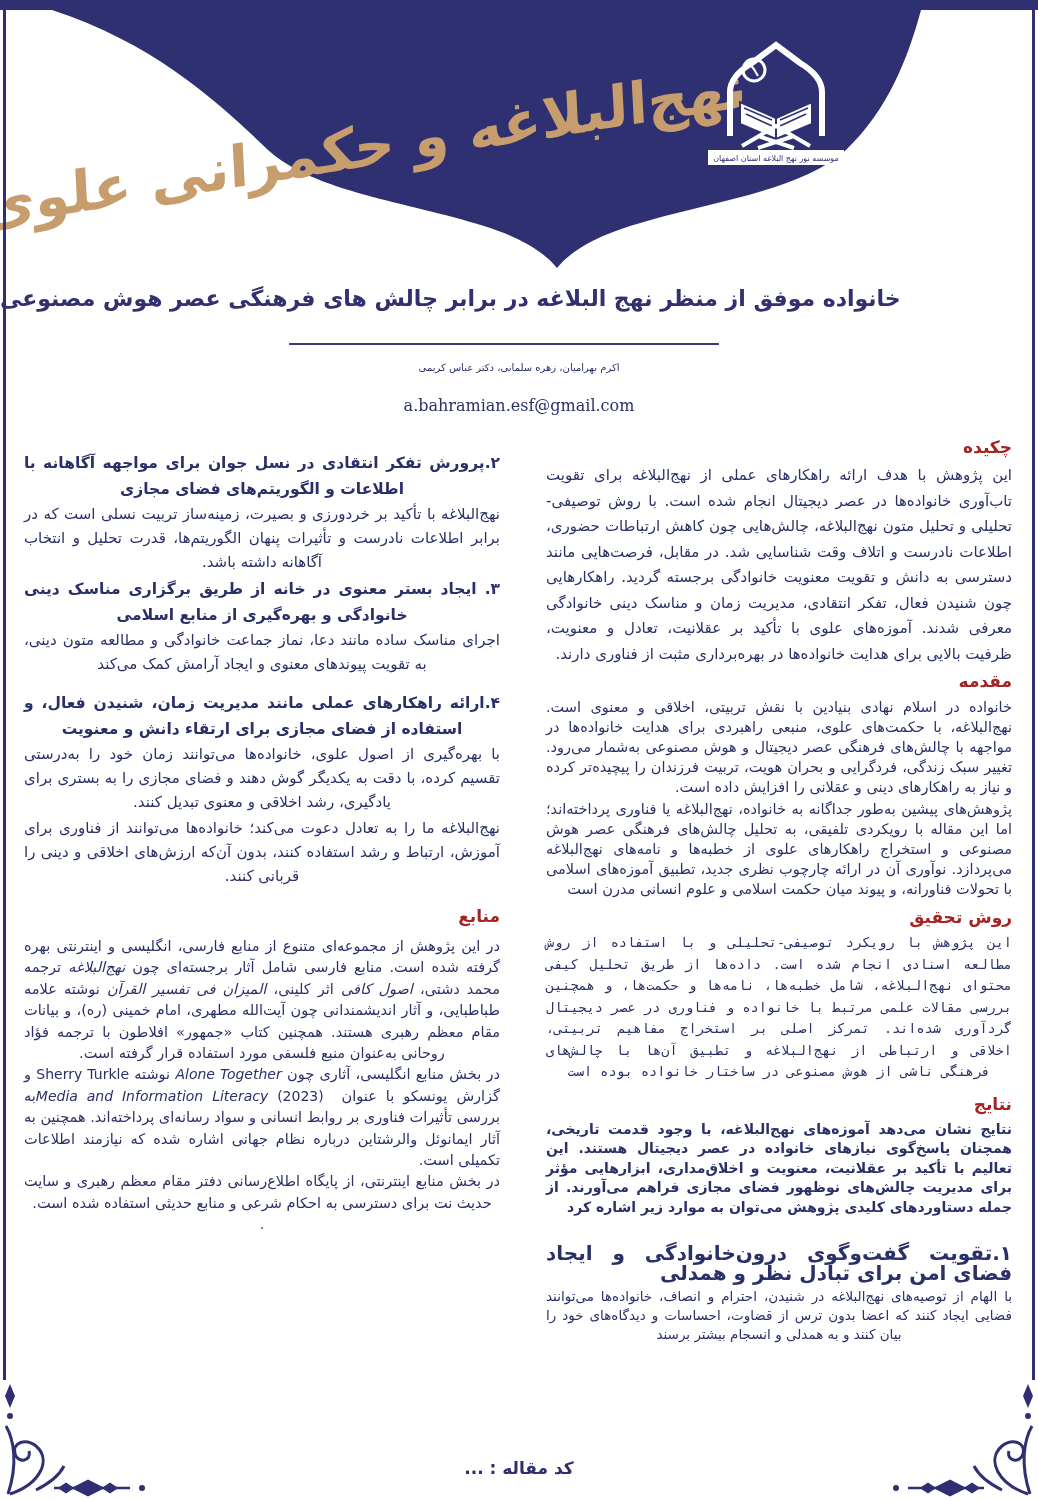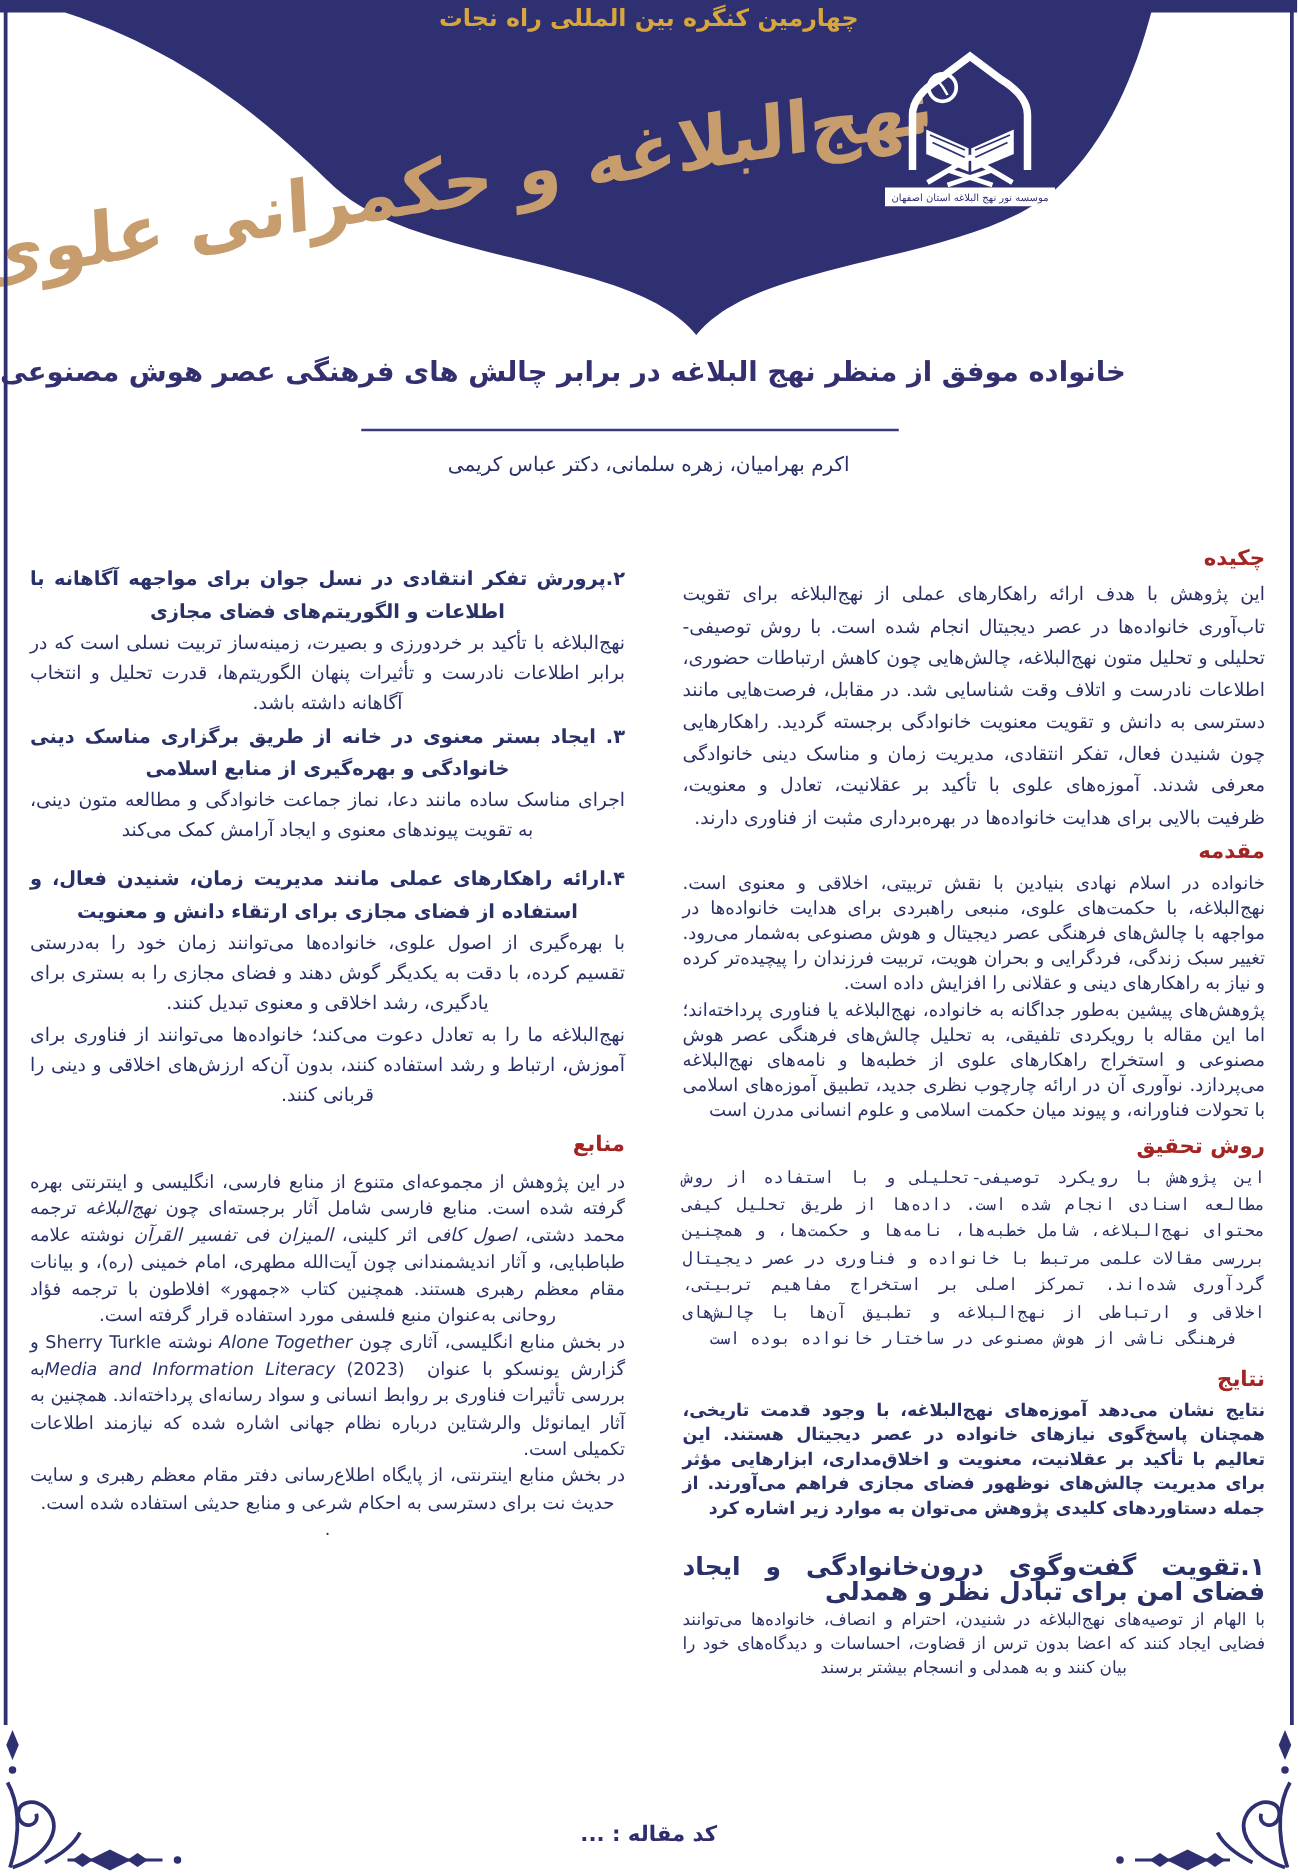--- a/index.html
+++ b/index.html
@@ -16,21 +16,21 @@
   
   .vline{position:absolute;top:8px;width:3px;background:#2f3071;height:1372px;}
   .vline.l{left:3px;} .vline.r{right:3px;}
   .corner{position:absolute;bottom:2px;width:170px;height:120px;}
   .corner.l{left:2px;} .corner.r{right:2px;transform:scaleX(-1);}
   
   .a-title{position:absolute;top:286px;left:0;width:100%;text-align:left;direction:rtl;
            color:#32306f;font-size:22px;font-weight:bold;}
   .divider{position:absolute;top:343px;left:289px;width:430px;height:2px;background:#3a3a7d;}
   .authors{position:absolute;top:362px;left:0;width:100%;text-align:center;direction:rtl;
-           color:#2a3068;font-size:16px;}
+           color:#2a3068;font-size:10px;}
   .email{position:absolute;top:396px;left:0;width:100%;text-align:center;
          color:#2a3068;font-size:16px;font-family:"DejaVu Serif",serif;}
   
   .col{position:absolute;direction:rtl;color:#2a3068;}
   .col-r{top:437px;right:26px;width:466px;}
   .col-l{top:450px;left:24px;width:476px;}
   .sec-h{color:#a32422;font-weight:bold;font-size:17px;margin:0 0 6px 0;}
   .p-lg{font-size:15px;line-height:25.5px;text-align:justify;margin:0 0 4px 0;}
   .p-md{font-size:14.5px;line-height:20px;text-align:justify;margin:0 0 2px 0;}
   .p-sm{font-size:13.5px;line-height:21.5px;text-align:justify;margin:0 0 10px 0;}
@@ -61,21 +61,20 @@
   <svg class="hdr" viewBox="0 0 1038 280" preserveAspectRatio="none">
     <path fill="#2f3071" d="M0,0 H1038 V10 H921
          C908,58 888,110 846,150
          C800,192 706,202 630,226
          C592,238 570,252 557,268
          C544,252 522,238 484,226
          C408,202 314,192 268,150
          C226,110 160,45 52,10
          H0 Z"></path>
   </svg>
-  <div class="congress">چهارمین کنگره بین المللی  راه نجات</div>
   <div class="callig">نهج‌البلاغه و حکمرانی علوی</div>
 
   <svg class="logo" width="152" height="130" viewBox="0 0 152 130">
     <path d="M30,98 V54 C30,40 42,31 52,25 L76,7 L100,25 C110,31 122,40 122,54 V98" fill="none" stroke="#ffffff" stroke-width="6"></path>
     <circle cx="54" cy="32" r="11" fill="none" stroke="#ffffff" stroke-width="3"></circle>
     <path d="M50,26 q5,6 8,12" stroke="#ffffff" stroke-width="2" fill="none"></path>
     <path d="M76,80 L40,64 L40,86 L76,101 Z" fill="#ffffff" stroke="#2f3071" stroke-width="2"></path>
     <path d="M76,80 L112,64 L112,86 L76,101 Z" fill="#ffffff" stroke="#2f3071" stroke-width="2"></path>
     <path d="M44,70 L72,82 M80,82 L108,70 M46,76 L72,88 M80,88 L106,76" stroke="#2f3071" stroke-width="1.5"></path>
     <path d="M42,108 L76,88 L110,108 M58,98 L94,110 M94,98 L58,110" stroke="#ffffff" stroke-width="4" fill="none"></path>
@@ -115,20 +114,21 @@
       <polygon points="72,110 86,103 100,110 86,117" fill="#2f3071"></polygon>
       <polygon points="102,110 108,106 114,110 108,114" fill="#2f3071"></polygon>
       <polygon points="58,110 64,106 70,110 64,114" fill="#2f3071"></polygon>
       <circle cx="140" cy="110" r="3" fill="#2f3071" stroke="none"></circle>
     </g>
   </svg>
 
   <div class="a-title">خانواده موفق از منظر نهج البلاغه در برابر چالش های فرهنگی عصر هوش مصنوعی</div>
   <div class="divider"></div>
   <div class="authors">اکرم بهرامیان، زهره سلمانی، دکتر عباس کریمی</div>
+  <div class="email">a.bahramian.esf@gmail.com</div>
 
   <div class="col col-r">
     <div class="sec-h">چکیده</div>
     <p class="p-lg">این پژوهش با هدف ارائه راهکارهای عملی از نهج‌البلاغه برای تقویت تاب‌آوری خانواده‌ها در عصر دیجیتال انجام شده است. با روش توصیفی-تحلیلی و تحلیل متون نهج‌البلاغه، چالش‌هایی چون کاهش ارتباطات حضوری، اطلاعات نادرست و اتلاف وقت شناسایی شد. در مقابل، فرصت‌هایی مانند دسترسی به دانش و تقویت معنویت خانوادگی برجسته گردید. راهکارهایی چون شنیدن فعال، تفکر انتقادی، مدیریت زمان و مناسک دینی خانوادگی معرفی شدند. آموزه‌های علوی با تأکید بر عقلانیت، تعادل و معنویت، ظرفیت بالایی برای هدایت خانواده‌ها در بهره‌برداری مثبت از فناوری دارند.</p>
 
     <div class="sec-h">مقدمه</div>
     <p class="p-md">خانواده در اسلام نهادی بنیادین با نقش تربیتی، اخلاقی و معنوی است. نهج‌البلاغه، با حکمت‌های علوی، منبعی راهبردی برای هدایت خانواده‌ها در مواجهه با چالش‌های فرهنگی عصر دیجیتال و هوش مصنوعی به‌شمار می‌رود. تغییر سبک زندگی، فردگرایی و بحران هویت، تربیت فرزندان را پیچیده‌تر کرده و نیاز به راهکارهای دینی و عقلانی را افزایش داده است.</p>
     <p class="p-md" style="margin-bottom:8px">پژوهش‌های پیشین به‌طور جداگانه به خانواده، نهج‌البلاغه یا فناوری پرداخته‌اند؛ اما این مقاله با رویکردی تلفیقی، به تحلیل چالش‌های فرهنگی عصر هوش مصنوعی و استخراج راهکارهای علوی از خطبه‌ها و نامه‌های نهج‌البلاغه می‌پردازد. نوآوری آن در ارائه چارچوب نظری جدید، تطبیق آموزه‌های اسلامی با تحولات فناورانه، و پیوند میان حکمت اسلامی و علوم انسانی مدرن است</p>
 
     <div class="sec-h" style="margin-top:6px">روش تحقیق</div>

